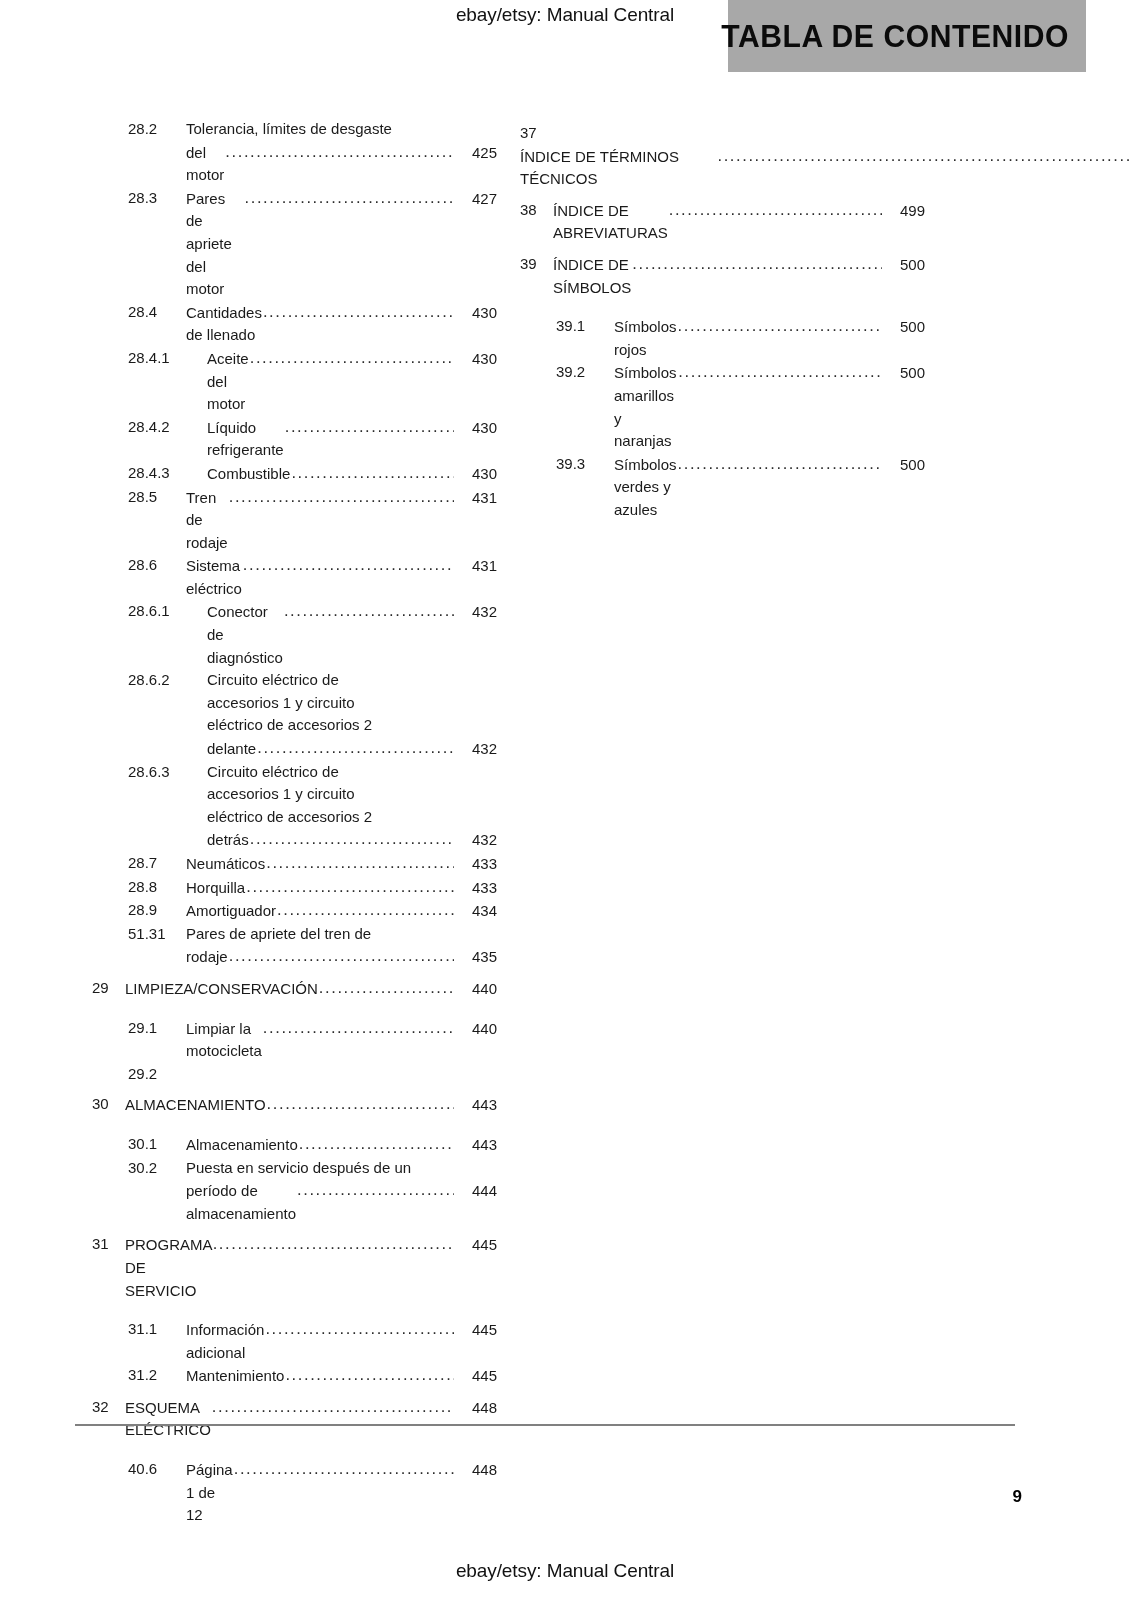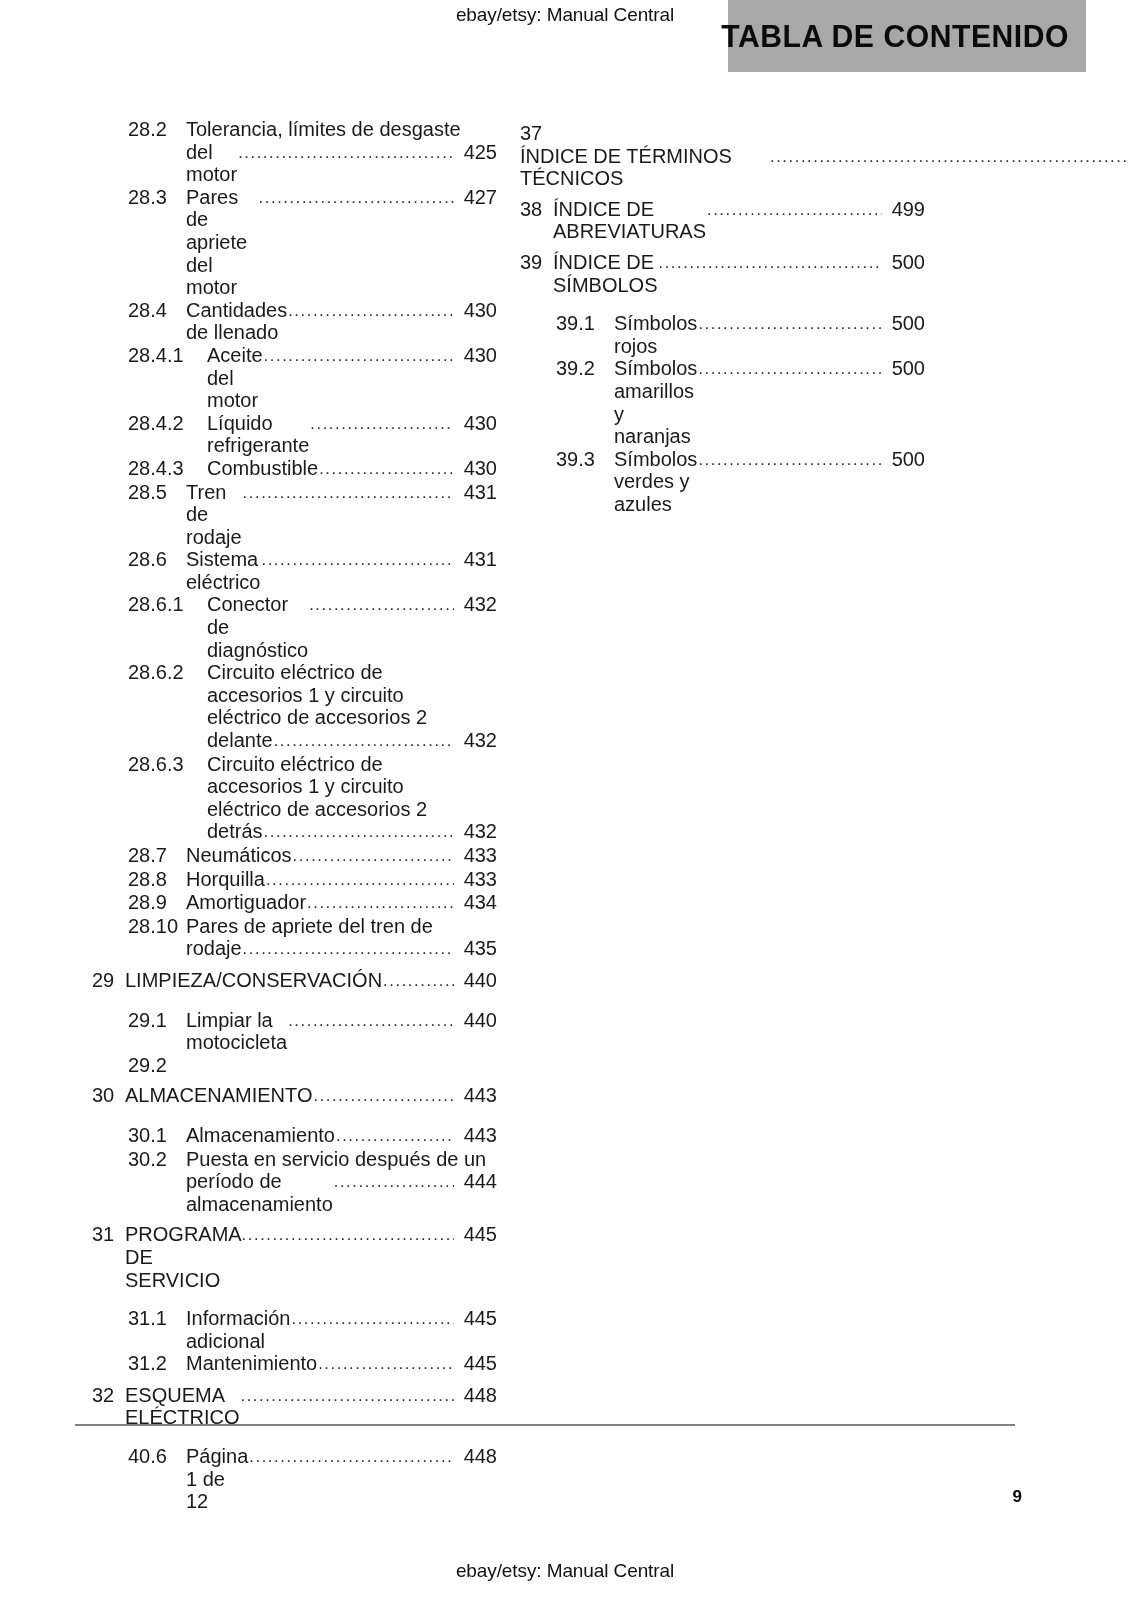--- a/index.html
+++ b/index.html
@@ -61,21 +61,21 @@
     position: absolute;
     top: 0;
   }
   .toc-col-left  { left: 92px;  width: 405px; }
   .toc-col-right { left: 520px; width: 405px; }
 
   
   .toc-row {
     display: flex;
     align-items: flex-start;
-    font-size: 20px;
+    font-size: 15px;
     line-height: 22.6px;
     color: #1a1a1a;
     white-space: nowrap;
   }
   .toc-row.lvl1 { margin-top: 8px; }
   .toc-row.lvl1.first { margin-top: 4px; flex-direction: column; }
   .toc-row.lvl2 { margin-top: 0; }
   .toc-row.lvl3 { margin-top: 0; }
   
   .toc-row.gap-top { margin-top: 16px; }
@@ -328,21 +328,21 @@
         <span class="row-num">28.9</span>
         <span class="row-body">
           <span class="leader-line">
             <span class="leader-text">Amortiguador</span>
             <span class="leader-fill"></span>
             <span class="row-page">434</span>
           </span>
         </span>
       </div>
       <div class="toc-row lvl2">
-        <span class="row-num">28.10</span>
+        <span class="row-num">51.31</span>
         <span class="row-body">
           <span class="cont-line">
             <span class="leader-text">Pares de apriete del tren de</span>
           </span>
           <span class="leader-line">
             <span class="leader-text">rodaje</span>
             <span class="leader-fill"></span>
             <span class="row-page">435</span>
           </span>
         </span>

